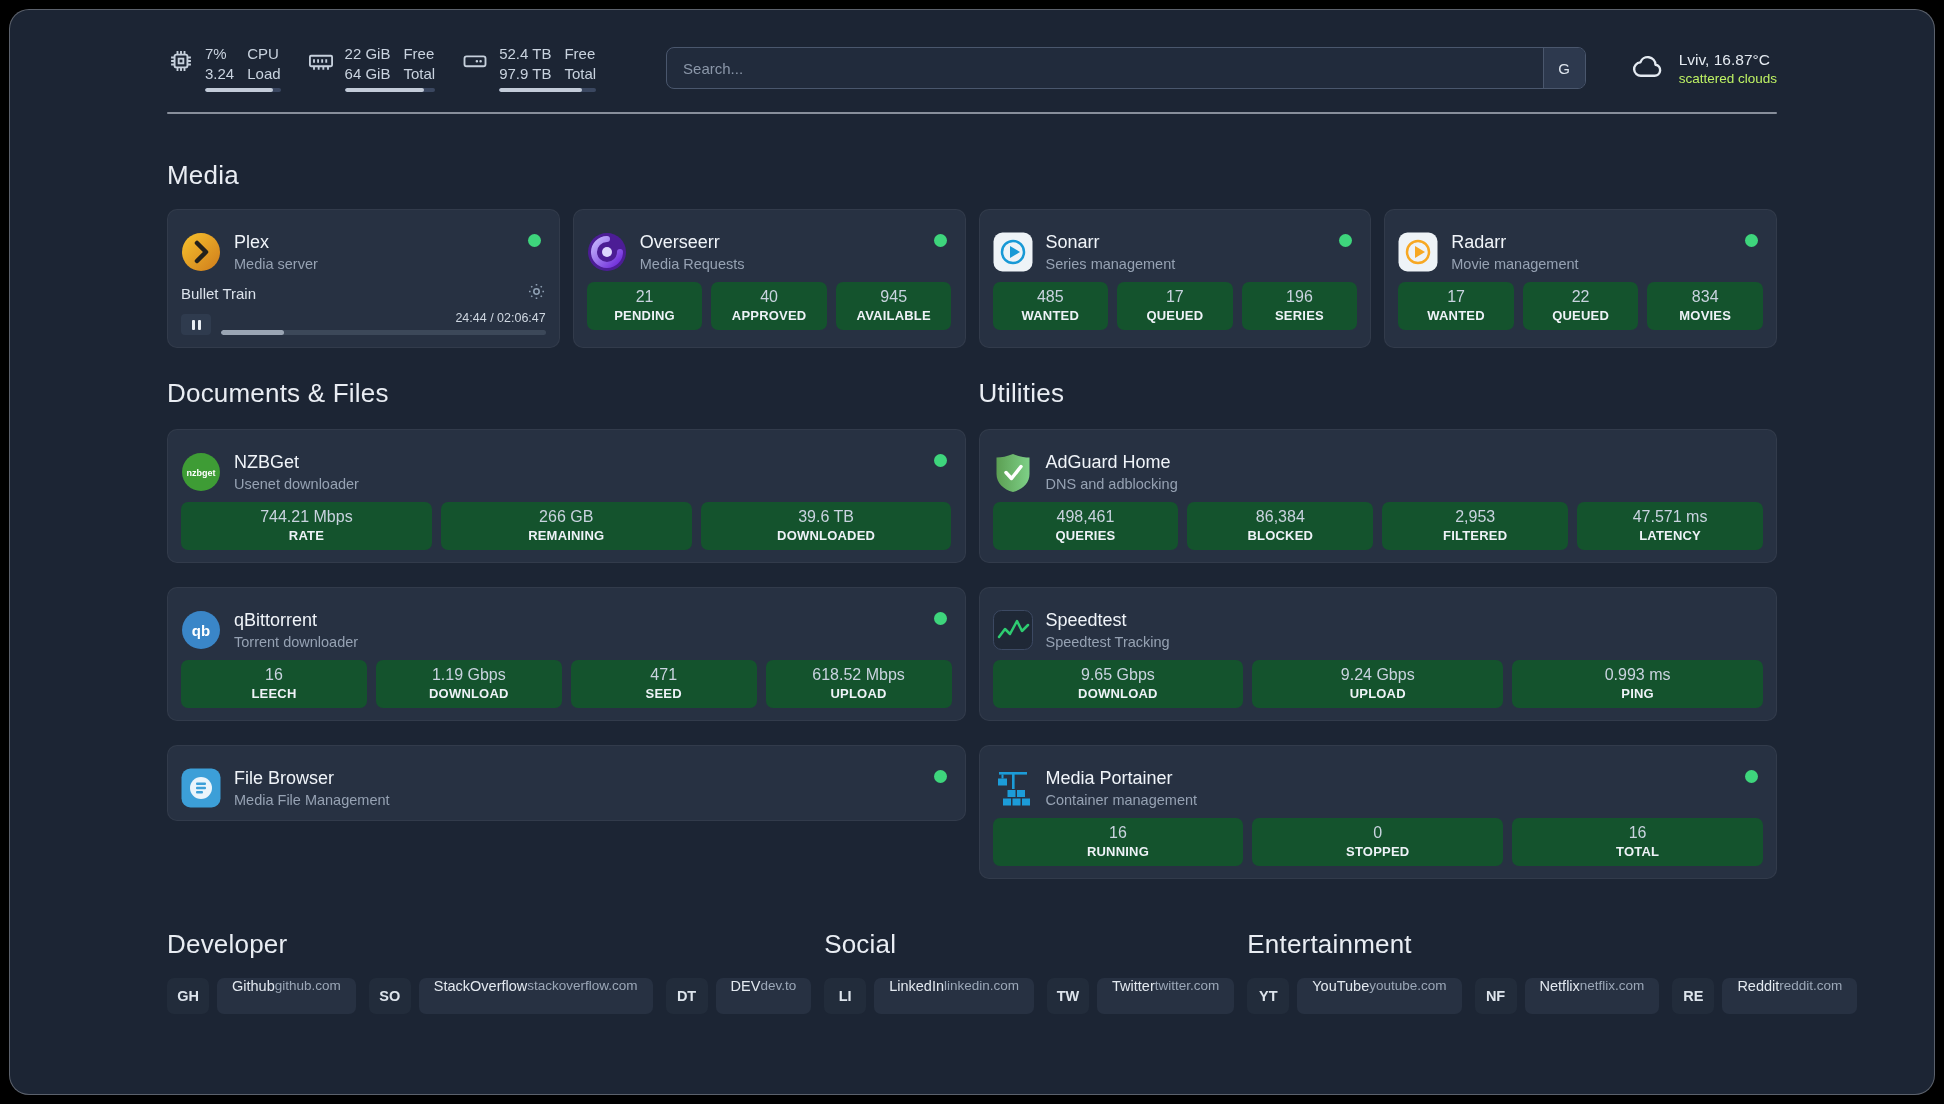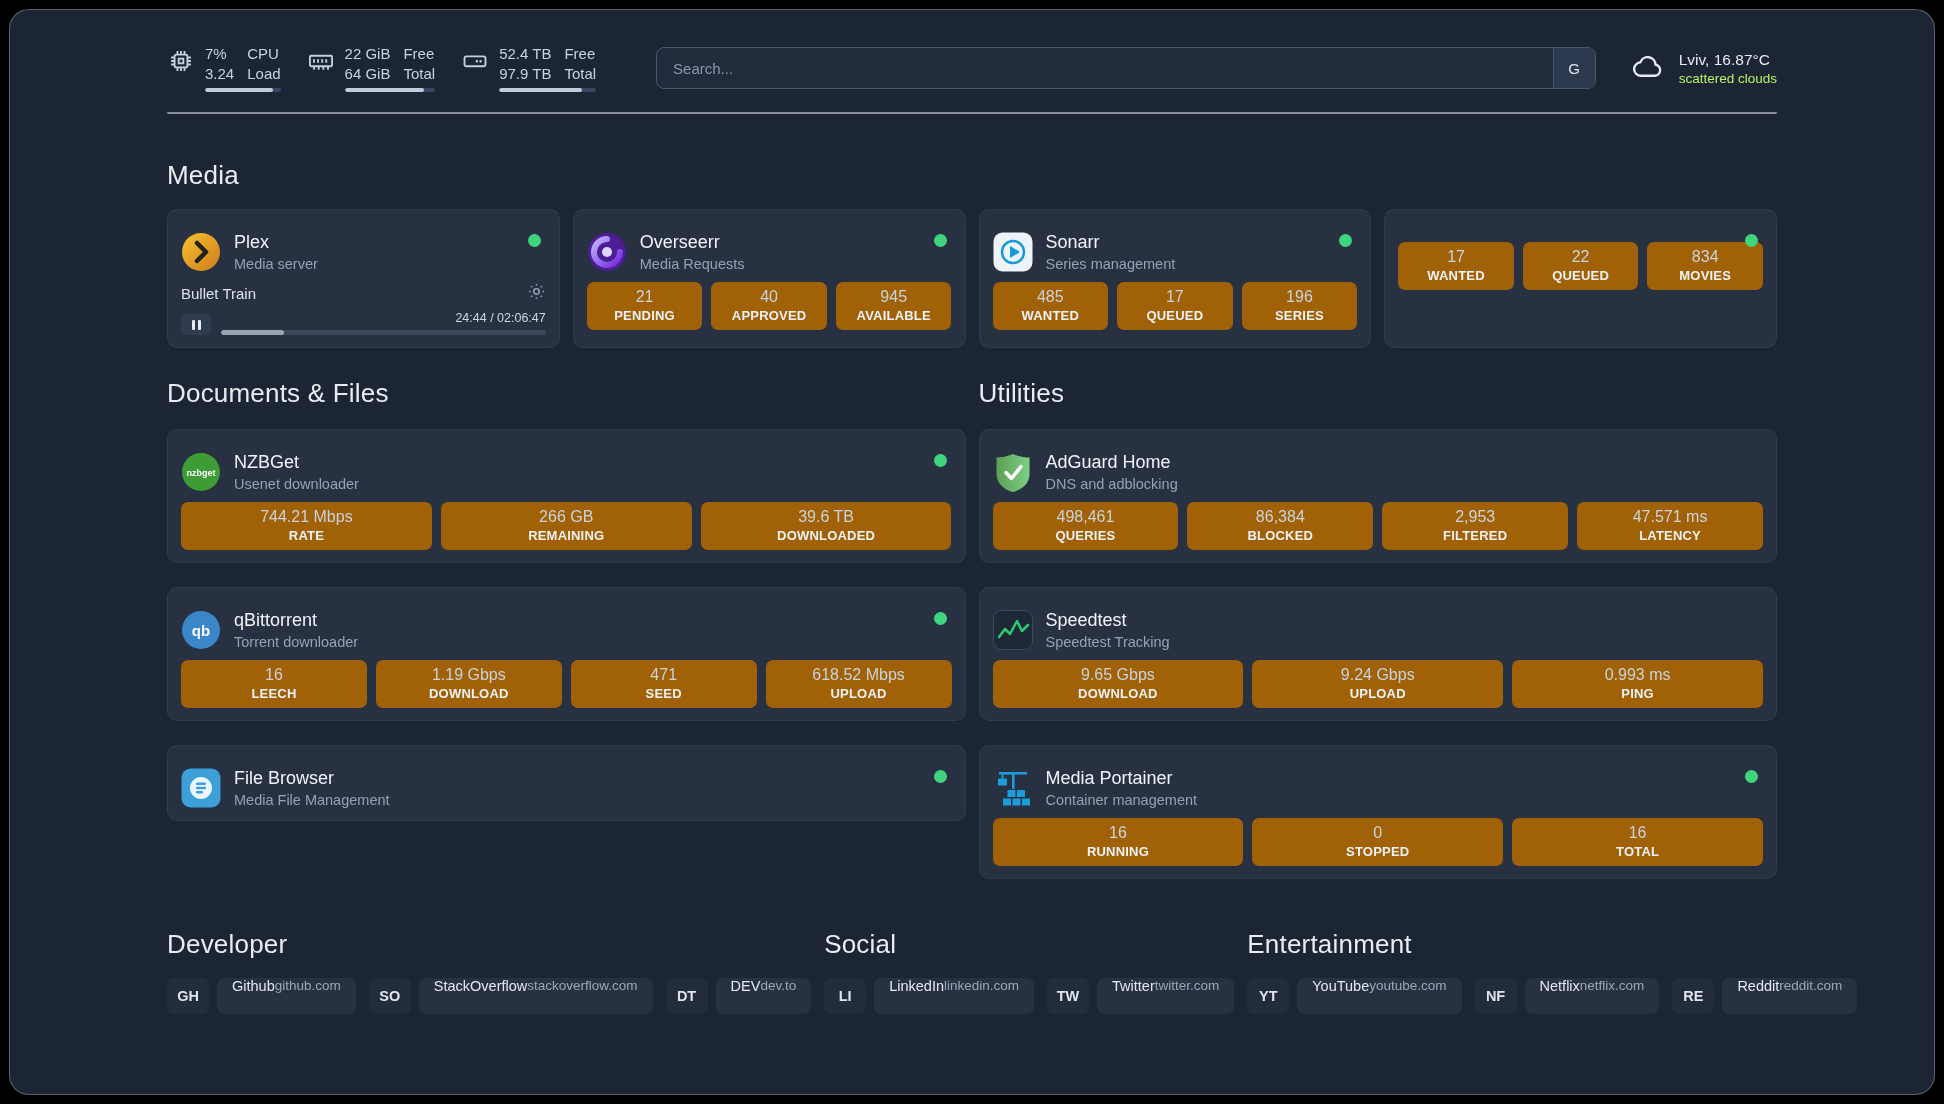--- a/index.html
+++ b/index.html
@@ -18,21 +18,21 @@
   
   .topbar { margin-top:34px; display:flex; align-items:center; }
   .res-widget { display:flex; align-items:flex-start; gap:10px; margin-right:26px; color:#c9d3df; }
   .res-icon { margin-top:3px; display:block; }
   .res-icon svg { stroke:#c6d0dc; fill:none; stroke-width:1.6; }
   .res-row { display:flex; gap:13px; }
   .res-col { display:flex; flex-direction:column; font-size:15px; line-height:1.3; white-space:nowrap; }
   .mini-bar { margin-top:5px; height:4px; width:100%; background:#3a4760; border-radius:2px; overflow:hidden; }
   .mini-fill { height:100%; background:#c2cbd8; border-radius:2px; }
 
-  .searchbar { flex:1; margin:0 34px; position:relative; height:42px; }
+  .searchbar { flex:1; margin:0 44px; position:relative; height:42px; }
   .searchbar input {
     width:100%; height:100%; background:#212b3c; border:1px solid #4a576d; border-radius:8px;
     padding:0 58px 0 16px; color:#e2e8f0; font-size:15px; outline:none; font-family:inherit;
   }
   .searchbar input::placeholder { color:#8b97a9; }
   .search-btn {
     position:absolute; right:1px; top:1px; bottom:1px; width:42px; background:#2d394e;
     border-left:1px solid #4a576d; border-radius:0 7px 7px 0;
     display:flex; align-items:center; justify-content:center; color:#dfe6ee; font-size:15px;
   }
@@ -48,21 +48,21 @@
   .media-grid { margin-top:18px; display:grid; grid-template-columns:repeat(4,1fr); gap:13px; }
 
   .card { position:relative; background:#273142; border:1px solid rgba(255,255,255,.05); border-radius:10px; padding:22px 13px 12px; }
   .app-head { display:flex; align-items:center; gap:13px; }
   .app-icon { width:40px; height:40px; flex:none; display:block; }
   .app-name { font-size:18px; color:#f0f4f9; font-weight:500; line-height:1.2; }
   .app-sub { font-size:14.5px; color:#96a2b3; margin-top:2px; }
   .dot { position:absolute; top:24px; right:18px; width:13px; height:13px; border-radius:50%; background:#3ed57c; }
 
   .stats { display:flex; gap:9px; margin-top:10px; }
-  .stat { flex:1; background:#a16207; border-radius:7px; text-align:center; padding:5px 4px 6px; overflow:hidden; }
+  .stat { flex:1; background:#14532d; border-radius:7px; text-align:center; padding:5px 4px 6px; overflow:hidden; }
   .stat-value { font-size:16px; color:#c9d3df; line-height:1.3; white-space:nowrap; }
   .stat-label { font-size:13px; font-weight:bold; color:#eef2f7; line-height:1.25; letter-spacing:.2px; white-space:nowrap; }
 
   
   .np { margin-top:10px; }
   .np-row1 { display:flex; justify-content:space-between; align-items:center; }
   .np-title { font-size:15px; color:#dbe2eb; }
   .np-row2 { display:flex; align-items:flex-end; gap:10px; margin-top:6px; }
   .pause-btn { width:30px; height:21px; background:#2f3b4e; border-radius:4px; display:flex; align-items:center; justify-content:center; gap:3px; flex:none; }
   .pause-bar { width:3px; height:10px; background:#e8edf3; border-radius:1px; }
@@ -296,20 +296,33 @@
           </div>
           <div class="stat" data-interactable="false">
             <div class="stat-value">196</div>
             <div class="stat-label">SERIES</div>
           </div>
         </div>
       </div>
 
       <div class="card" data-interactable="false">
         <span class="dot" data-interactable="false"></span>
+        <div class="app-head" data-interactable="true">
+          <span class="app-icon" data-interactable="false">
+            <svg width="40" height="40" viewBox="0 0 40 40">
+                <rect x="0.5" y="0.5" width="39" height="39" rx="9" fill="#eef3f7"></rect>
+                <circle cx="20" cy="20" r="11" fill="none" stroke="#f7a823" stroke-width="2.5"></circle>
+                <path d="M17 14l10 6-10 6z" fill="#f7a823"></path>
+              </svg>
+          </span>
+          <div>
+            <div class="app-name" data-interactable="false">Radarr</div>
+            <div class="app-sub" data-interactable="false">Movie management</div>
+          </div>
+        </div>
         <div class="stats" data-interactable="false">
           <div class="stat" data-interactable="false">
             <div class="stat-value">17</div>
             <div class="stat-label">WANTED</div>
           </div>
           <div class="stat" data-interactable="false">
             <div class="stat-value">22</div>
             <div class="stat-label">QUEUED</div>
           </div>
           <div class="stat" data-interactable="false">

